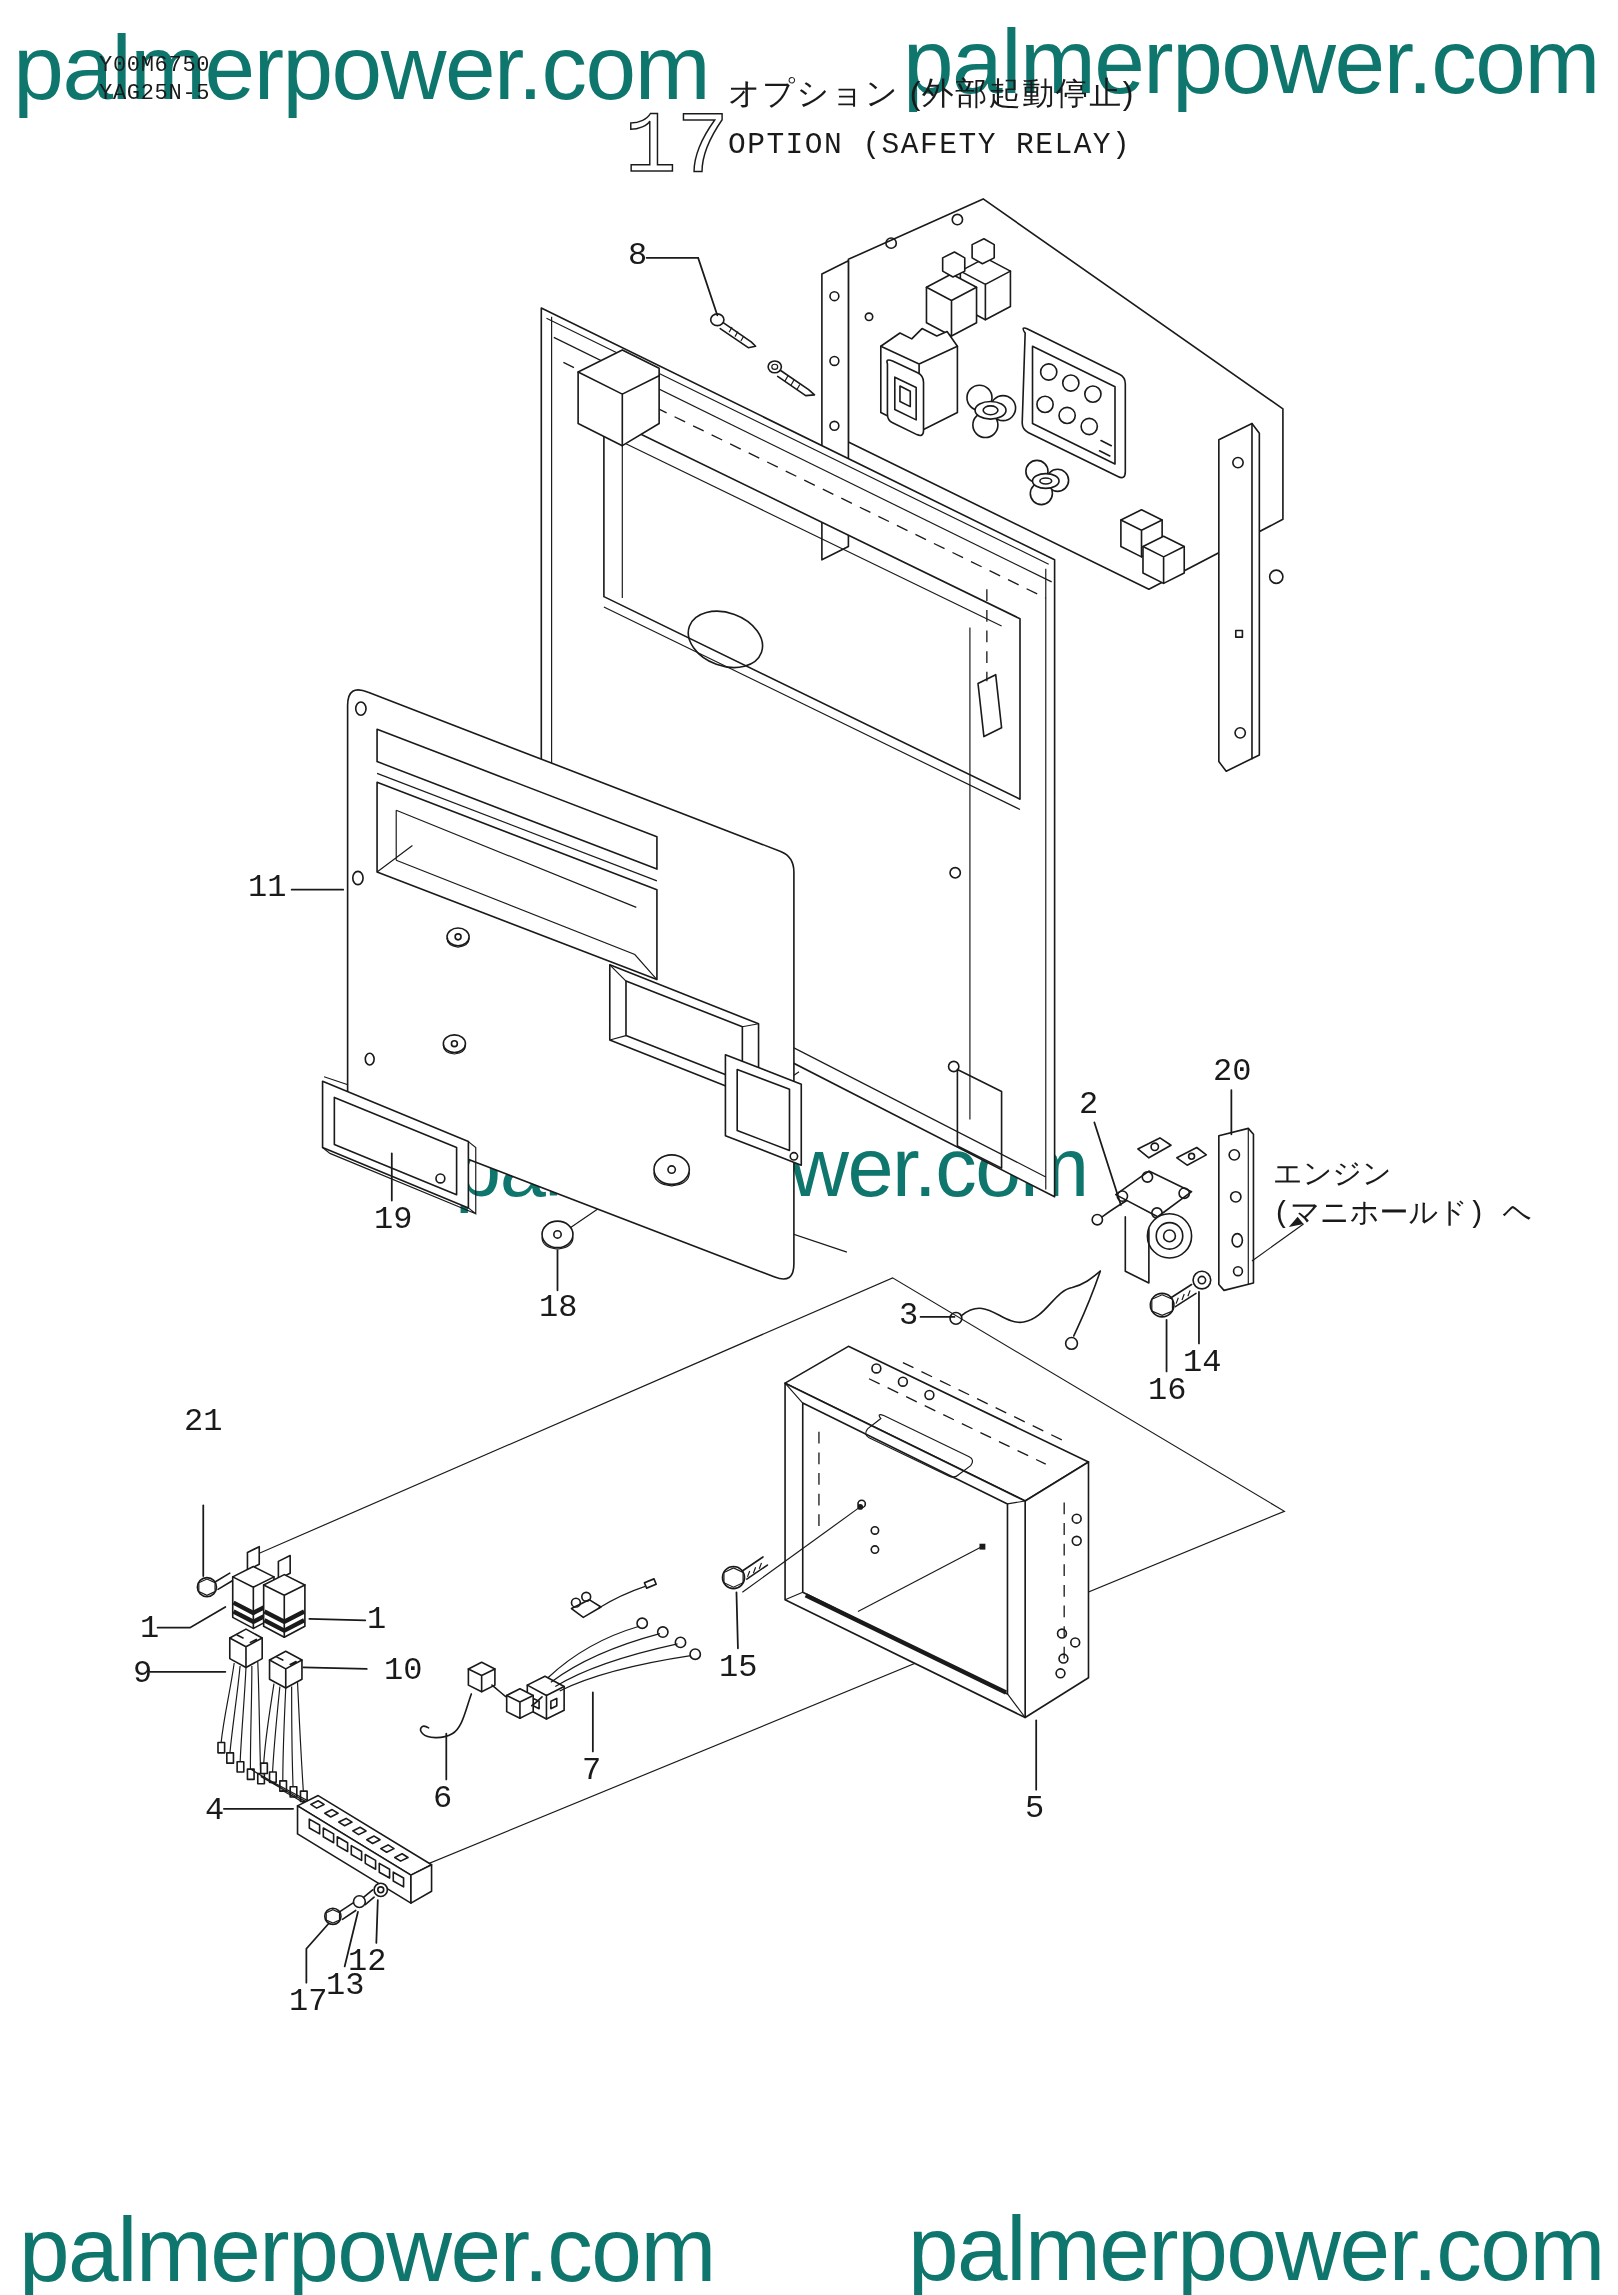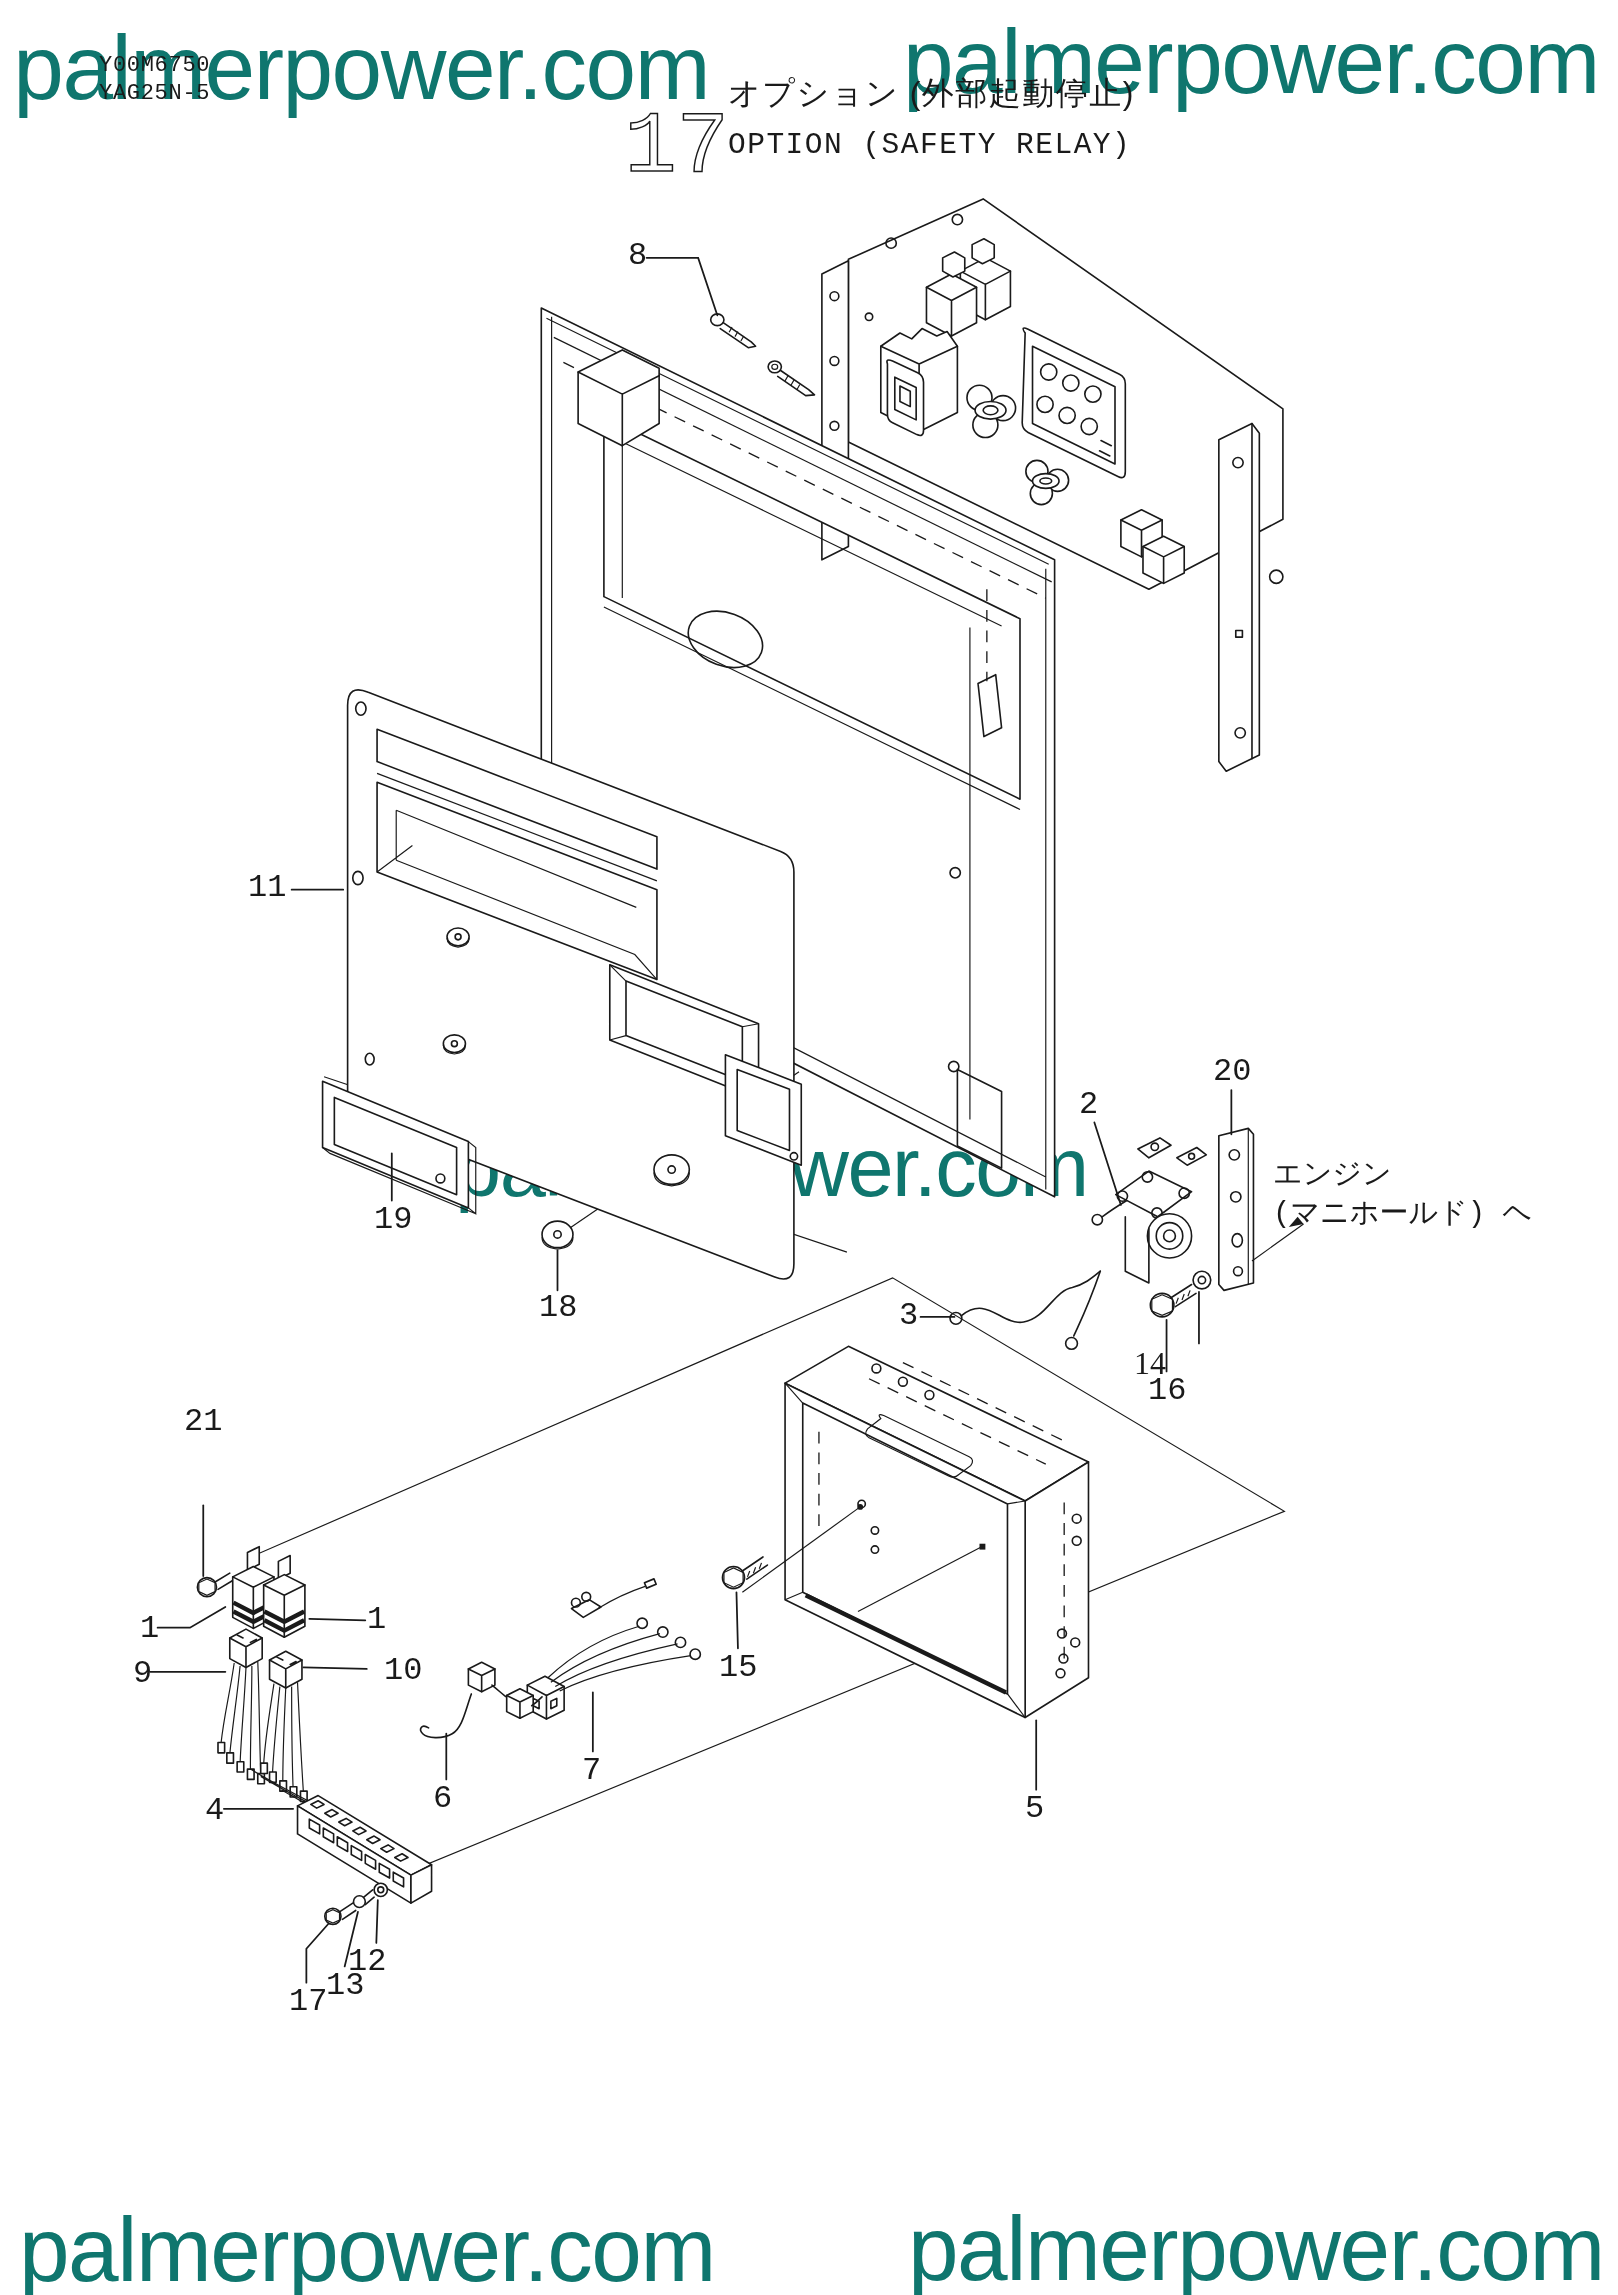--- a/index.html
+++ b/index.html
@@ -408,21 +408,21 @@
 
   <div>
       <div class="callout" style="left: 628px; top: 240px;">8</div>
       <div class="callout" style="left: 248px; top: 872px;">11</div>
       <div class="callout" style="left: 374px; top: 1204px;">19</div>
       <div class="callout" style="left: 539px; top: 1292px;">18</div>
       <div class="callout" style="left: 1079px; top: 1089px;">2</div>
       <div class="callout" style="left: 899px; top: 1300px;">3</div>
       <div class="callout" style="left: 1213px; top: 1056px;">20</div>
       <div class="callout" style="left: 1148px; top: 1375px;">16</div>
-      <div class="callout" style="left: 1134px; top: 1347px; font-family: Liberation Serif, serif;">14</div>
+      <div class="callout" style="left: 1183px; top: 1347px;">14</div>
       <div class="callout" style="left: 184px; top: 1406px;">21</div>
       <div class="callout" style="left: 140px; top: 1613px;">1</div>
       <div class="callout" style="left: 367px; top: 1604px;">1</div>
       <div class="callout" style="left: 133px; top: 1658px;">9</div>
       <div class="callout" style="left: 368px; top: 1655px; margin-left: 16px;">10</div>
       <div class="callout" style="left: 582px; top: 1755px;">7</div>
       <div class="callout" style="left: 433px; top: 1783px;">6</div>
       <div class="callout" style="left: 205px; top: 1795px;">4</div>
       <div class="callout" style="left: 719px; top: 1652px;">15</div>
       <div class="callout" style="left: 1025px; top: 1793px;">5</div>

